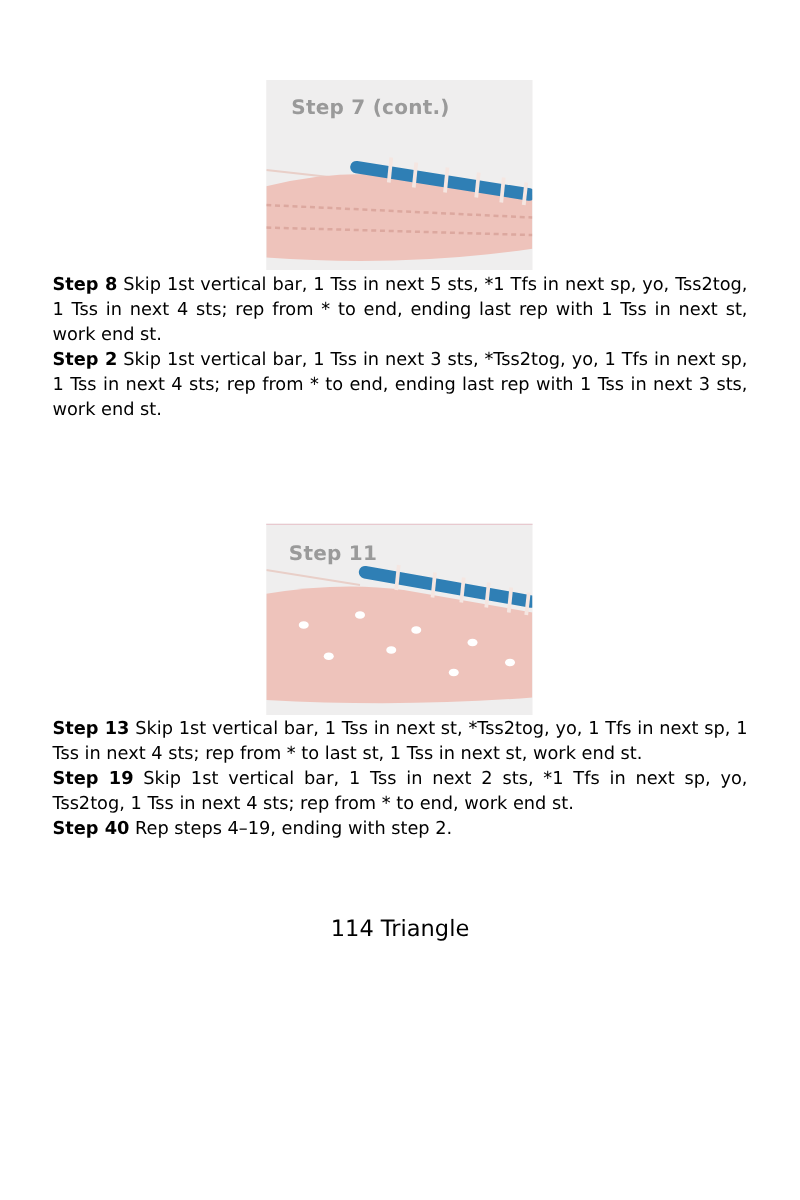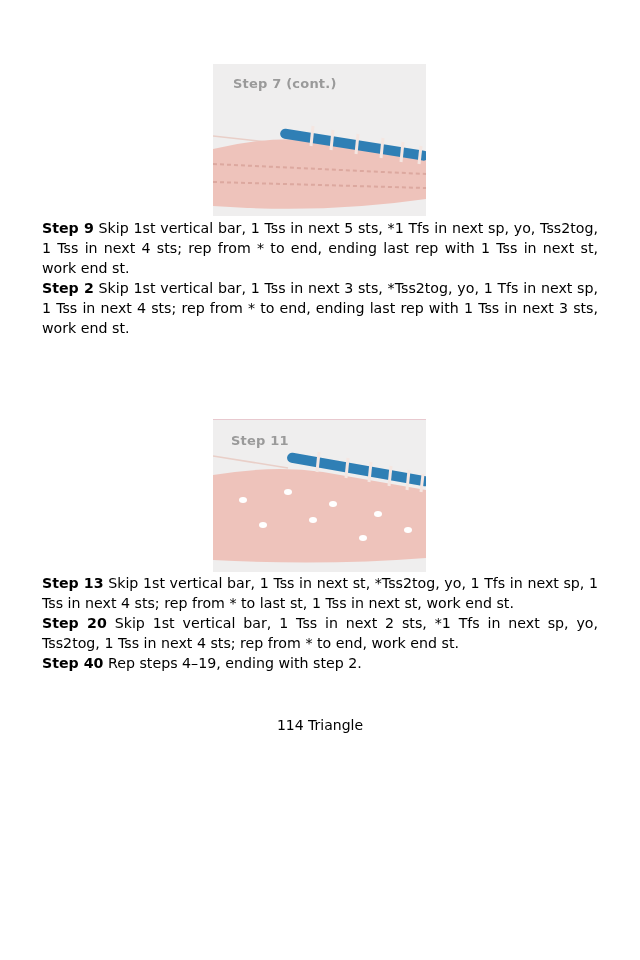--- a/index.html
+++ b/index.html
@@ -2,32 +2,32 @@
 <html><head>
   <meta charset="utf-8">
   <style>
     html, body { margin: 0; padding: 0; background: #ffffff; }
     body { width: 640px; height: 960px; position: relative; overflow: hidden;
       font-family: "DejaVu Sans", "Liberation Sans", sans-serif; color: #000; }
     .photo { position: absolute; left: 213px; width: 213px; height: 150px; overflow: hidden;
       background: #efeeee; }
     .photo.p1 { top: 64px; height: 152px; }
     .photo.p2 { top: 419px; height: 152px; border-top: 1px solid #e8c9cf; }
-    .photo-label { position: absolute; left: 20px; top: 12px; font-size: 13px; font-weight: bold;
+    .photo-label { position: absolute; left: 20px; top: 12px; font-size: 16px; font-weight: bold;
       color: #9a9a9a; font-family: "DejaVu Sans", sans-serif; letter-spacing: 0.2px; }
     .photo.p2 .photo-label { left: 18px; top: 13px; }
     .photo svg { position: absolute; left: 0; top: 0; }
     .steps { position: absolute; left: 42px; width: 556px; font-size: 14.2px; line-height: 20px;
       text-align: justify; }
     .steps.s1 { top: 218px; }
     .steps.s2 { top: 573px; }
     .step { margin: 0; }
     .step b { font-weight: bold; }
-    .caption { position: absolute; top: 717px; left: 0; width: 640px; text-align: center;
-      font-size: 14px; }
+    .caption { position: absolute; top: 733px; left: 0; width: 640px; text-align: center;
+      font-size: 18px; }
   </style>
 </head>
 <body>
 
 <div class="photo p1">
   <svg width="213" height="152">
     <line x1="0" y1="72" x2="90" y2="82" stroke="#e9cfc8" stroke-width="1.5"></line>
     <path d="M0 85 Q60 70 120 78 L213 92 L213 135 Q110 150 0 142 Z" fill="#eec3bb"></path>
     <path d="M0 100 L213 110 M0 118 L213 124" stroke="#dca89f" stroke-width="2" fill="none" stroke-dasharray="4 3"></path>
     <rect x="68" y="64" width="150" height="10" rx="5" fill="#2f7fb5" transform="rotate(9 68 64)"></rect>
@@ -37,21 +37,21 @@
       <line x1="145" y1="70" x2="143" y2="90"></line>
         <line x1="170" y1="74" x2="168" y2="94"></line>
       <line x1="190" y1="78" x2="188" y2="98"></line>
         <line x1="208" y1="82" x2="206" y2="100"></line>
     </g>
   </svg>
   <span class="photo-label">Step 7 (cont.)</span>
 </div>
 
 <div class="steps s1">
-  <p class="step"><b>Step 9</b><span> Skip 1st vertical bar, 1 Tss in next 5 sts, *1 Tfs in next sp, yo, Tss2tog, 1 Tss in next 4 sts; rep from * to end, ending last rep with 1 Tss in next st, work end st.</span></p>
+  <p class="step"><b>Step 8</b><span> Skip 1st vertical bar, 1 Tss in next 5 sts, *1 Tfs in next sp, yo, Tss2tog, 1 Tss in next 4 sts; rep from * to end, ending last rep with 1 Tss in next st, work end st.</span></p>
   <p class="step"><b>Step 2</b><span> Skip 1st vertical bar, 1 Tss in next 3 sts, *Tss2tog, yo, 1 Tfs in next sp, 1 Tss in next 4 sts; rep from * to end, ending last rep with 1 Tss in next 3 sts, work end st.</span></p>
 </div>
 
 <div class="photo p2">
   <svg width="213" height="152">
     <line x1="0" y1="36" x2="75" y2="48" stroke="#e9cfc8" stroke-width="1.5"></line>
     <path d="M0 55 Q60 45 110 52 L213 70 L213 138 Q110 146 0 140 Z" fill="#eec3bb"></path>
     <g fill="#ffffff">
       <ellipse cx="30" cy="80" rx="4" ry="3"></ellipse>
         <ellipse cx="75" cy="72" rx="4" ry="3"></ellipse>
@@ -70,17 +70,17 @@
         <line x1="178" y1="46" x2="176" y2="66"></line>
       <line x1="196" y1="50" x2="194" y2="70"></line>
         <line x1="210" y1="54" x2="208" y2="72"></line>
     </g>
   </svg>
   <span class="photo-label">Step 11</span>
 </div>
 
 <div class="steps s2">
   <p class="step"><b>Step 13</b><span> Skip 1st vertical bar, 1 Tss in next st, *Tss2tog, yo, 1 Tfs in next sp, 1 Tss in next 4 sts; rep from * to last st, 1 Tss in next st, work end st.</span></p>
-  <p class="step"><b>Step 20</b><span> Skip 1st vertical bar, 1 Tss in next 2 sts, *1 Tfs in next sp, yo, Tss2tog, 1 Tss in next 4 sts; rep from * to end, work end st.</span></p>
+  <p class="step"><b>Step 19</b><span> Skip 1st vertical bar, 1 Tss in next 2 sts, *1 Tfs in next sp, yo, Tss2tog, 1 Tss in next 4 sts; rep from * to end, work end st.</span></p>
   <p class="step"><b>Step 40</b><span> Rep steps 4–19, ending with step 2.</span></p>
 </div>
 
 <div class="caption">114 Triangle</div>
 
 </body></html>

